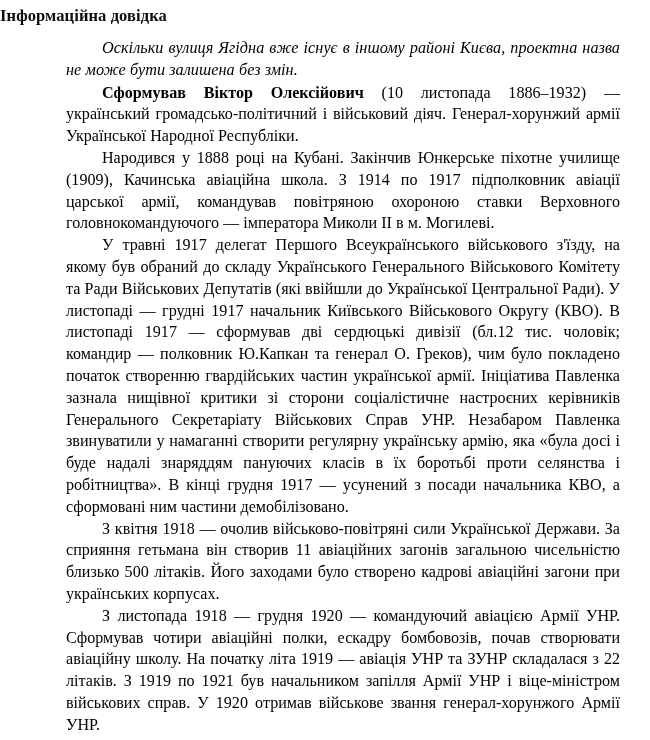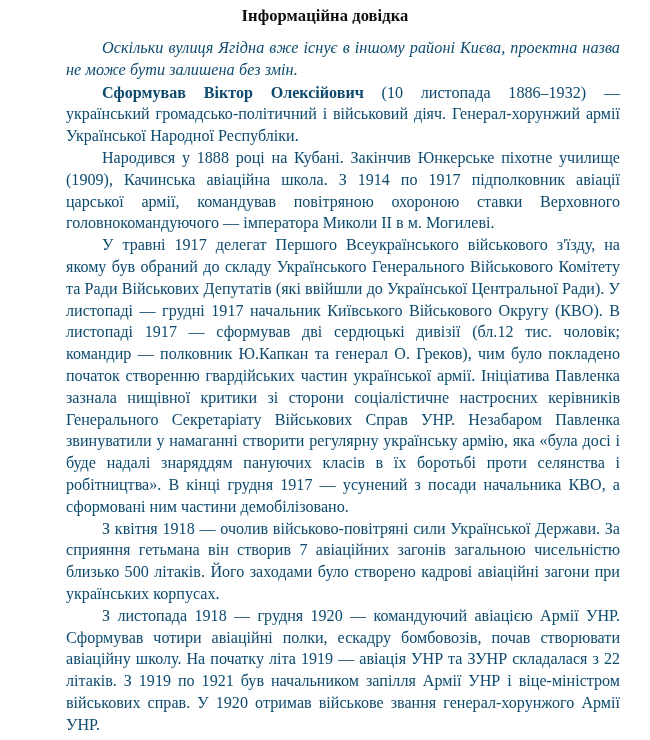--- a/index.html
+++ b/index.html
@@ -22,41 +22,41 @@
     height: 740px;
     box-sizing: border-box;
     padding: 0;
     background: #ffffff;
   }
   .doc-title {
     position: absolute;
     top: 6px;
     left: 0;
     width: 650px;
-    text-align: center;
+    text-align: left;
     font-size: 16.5px;
     font-weight: bold;
     letter-spacing: 0.1px;
     color: #0d0d0d;
   }
   .body-col {
     position: absolute;
     top: 38px;
     left: 66px;
     width: 554px;
   }
   p.para {
     margin: 0;
     padding: 0;
     text-align: justify;
     text-justify: inter-word;
     text-indent: 36px;
     font-size: 16.1px;
     line-height: 21.8px;
-    color: #0c4a6e;
+    color: #000000;
     hyphens: none;
     word-spacing: 0.1px;
   }
   p.para.italic {
     font-style: italic;
     font-size: 16.2px;
     letter-spacing: 0.05px;
   }
   .lead-name {
     font-weight: bold;
@@ -76,20 +76,20 @@
   <div class="body-col">
 
     <p class="para italic">Оскільки вулиця Ягідна вже існує в іншому районі Києва, проектна назва не може бути залишена без змін.</p>
 
     <p class="para"><span class="lead-name">Сформував Віктор Олексійович</span><span> (10 листопада 1886–1932) — український громадсько-політичний і військовий діяч. Генерал-хорунжий армії Української Народної Республіки.</span></p>
 
     <p class="para">Народився у 1888 році на Кубані. Закінчив Юнкерське піхотне училище (1909), Качинська авіаційна школа. З 1914 по 1917 підполковник авіації царської армії, командував повітряною охороною ставки Верховного головнокомандуючого — імператора Миколи II в м. Могилеві.</p>
 
     <p class="para">У травні 1917 делегат Першого Всеукраїнського військового з'їзду, на якому був обраний до складу Українського Генерального Військового Комітету та Ради Військових Депутатів (які ввійшли до Української Центральної Ради). У листопаді — грудні 1917 начальник Київського Військового Округу (КВО). В листопаді 1917 — сформував дві сердюцькі дивізії (бл.12 тис. чоловік; командир — полковник Ю.Капкан та генерал О. Греков), чим було покладено початок створенню гвардійських частин української армії. Ініціатива Павленка зазнала нищівної критики зі сторони соціалістичне настроєних керівників Генерального Секретаріату Військових Справ УНР. Незабаром Павленка звинуватили у намаганні створити регулярну українську армію, яка «була досі і буде надалі знаряддям пануючих класів в їх боротьбі проти селянства і робітництва». В кінці грудня 1917 — усунений з посади начальника КВО, а сформовані ним частини демобілізовано.</p>
 
-    <p class="para">З квітня 1918 — очолив військово-повітряні сили Української Держави. За сприяння гетьмана він створив 7 авіаційних загонів загальною чисельністю близько 500 літаків. Його заходами було створено кадрові авіаційні загони при українських корпусах.</p>
+    <p class="para">З квітня 1918 — очолив військово-повітряні сили Української Держави. За сприяння гетьмана він створив 11 авіаційних загонів загальною чисельністю близько 500 літаків. Його заходами було створено кадрові авіаційні загони при українських корпусах.</p>
 
     <p class="para">З листопада 1918 — грудня 1920 — командуючий авіацією Армії УНР. Сформував чотири авіаційні полки, ескадру бомбовозів, почав створювати авіаційну школу. На початку літа 1919 — авіація УНР та ЗУНР складалася з 22 літаків. З 1919 по 1921 був начальником запілля Армії УНР і віце-міністром військових справ. У 1920 отримав військове звання генерал-хорунжого Армії УНР.</p>
 
     <p class="para clip-last">У 1921 створив у м. Бидгощі (Польща) авіаційну школу, в якій навчалось 50 українських військових авіаторів. З 5 серпня — 15 листопада</p>
 
   </div>
 </div>
 
 </body></html>

